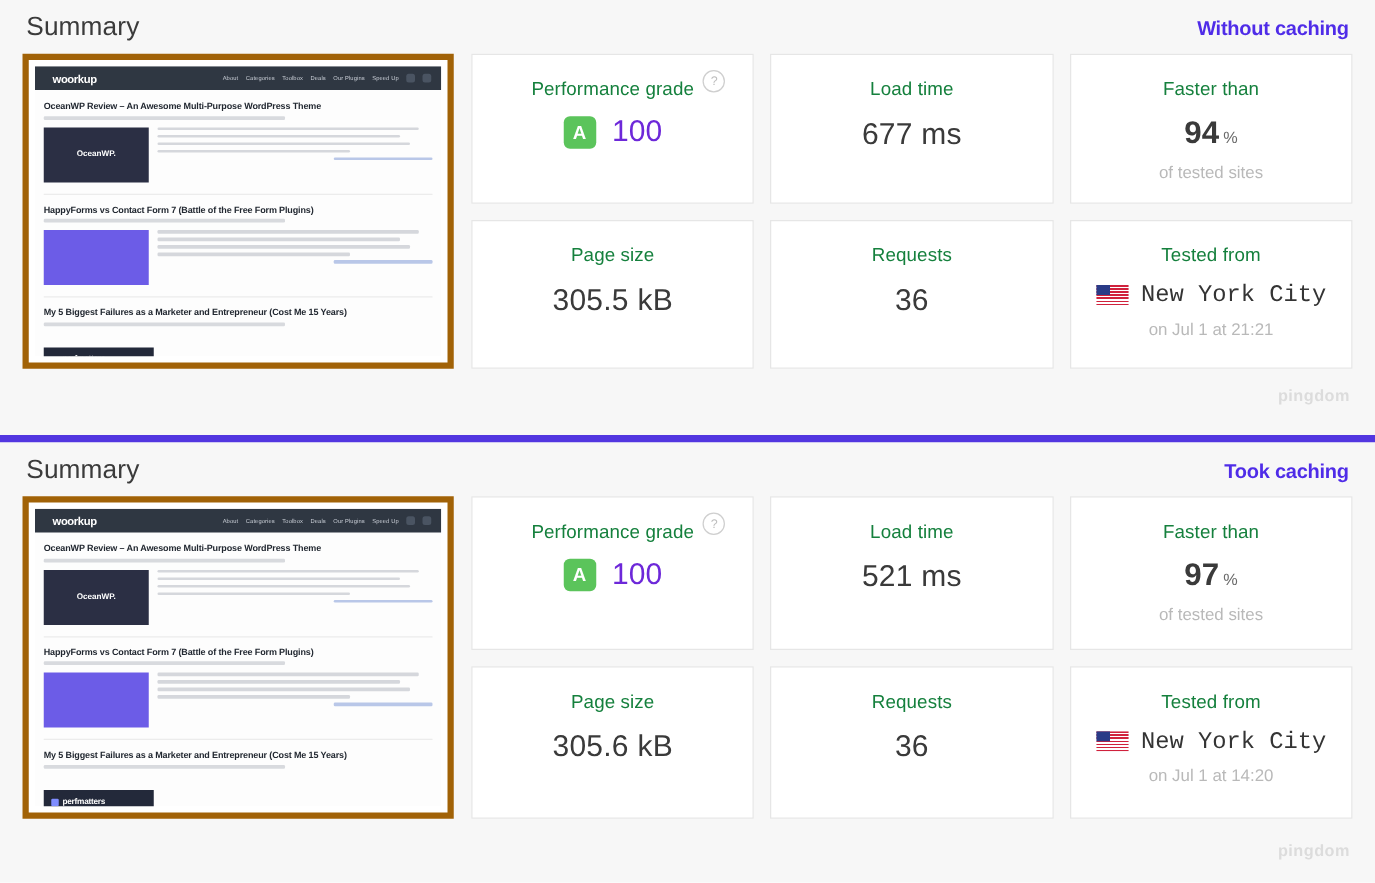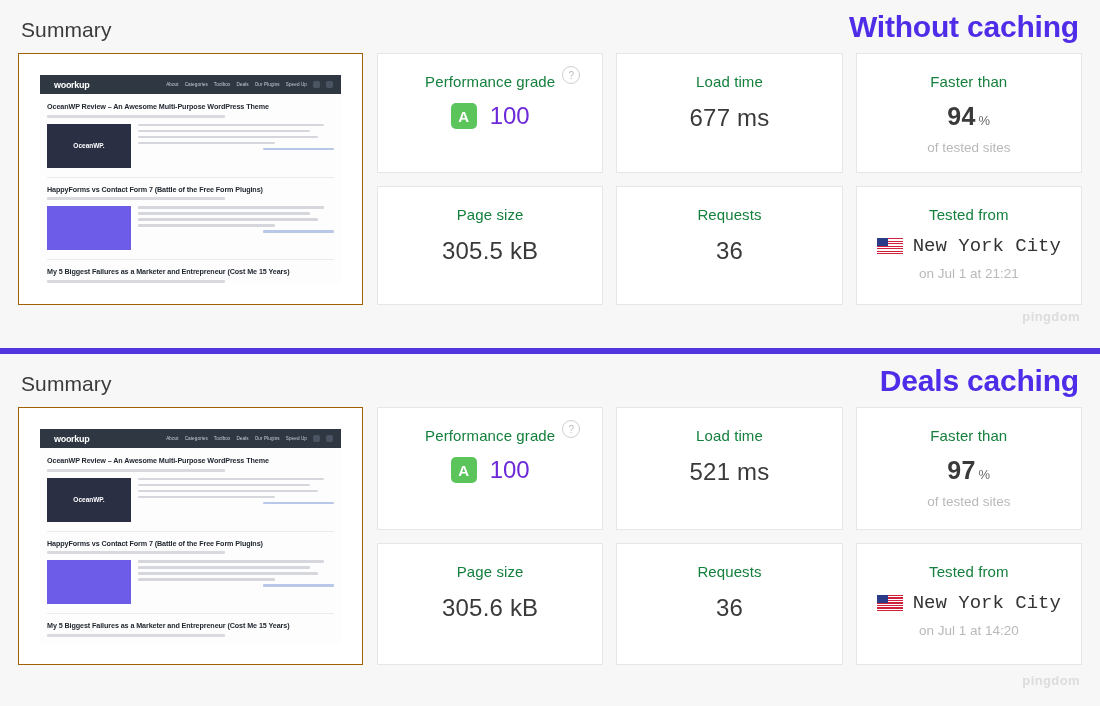--- a/index.html
+++ b/index.html
@@ -35,40 +35,40 @@
     padding: 10px 21px 0 21px;
     box-sizing: border-box;
   }
   .summary-title {
     font-size: 21px;
     color: #3b3b3b;
     font-weight: 400;
     letter-spacing: .1px;
   }
   .caching-label {
-    font-size: 30px;
+    font-size: 16px;
     font-weight: 700;
     color: #4f2ce8;
     letter-spacing: -.2px;
   }
 
   .panel-body {
     display: flex;
     padding: 9px 18px 0 18px;
     box-sizing: border-box;
     gap: 14px;
   }
 
   
   .thumb-card {
     width: 345px;
     background: #ffffff;
-    border: 1px solid #a16207;
-    box-sizing: border-box;
-    padding: 21px;
+    border: 5px solid #a16207;
+    box-sizing: border-box;
+    padding: 5px;
     flex: none;
   }
   .panel.first .thumb-card { height: 252px; }
   .panel.second .thumb-card { height: 258px; }
 
   .site {
     width: 100%;
     height: 100%;
     background: #fdfdfd;
     overflow: hidden;
@@ -512,21 +512,21 @@
   </div>
 
   <div class="watermark">pingdom</div>
 </div>
 
 <div class="panel-divider"></div>
 
 <div class="panel second">
   <div class="panel-header">
     <div class="summary-title">Summary</div>
-    <div class="caching-label">Deals caching</div>
+    <div class="caching-label">Took caching</div>
   </div>
 
   <div class="panel-body">
 
     <div class="thumb-card">
       <div class="site">
         <div class="site-nav">
           <span class="site-logo">woorkup</span>
           <span class="site-nav-item">About</span>
           <span class="site-nav-item">Categories</span>

